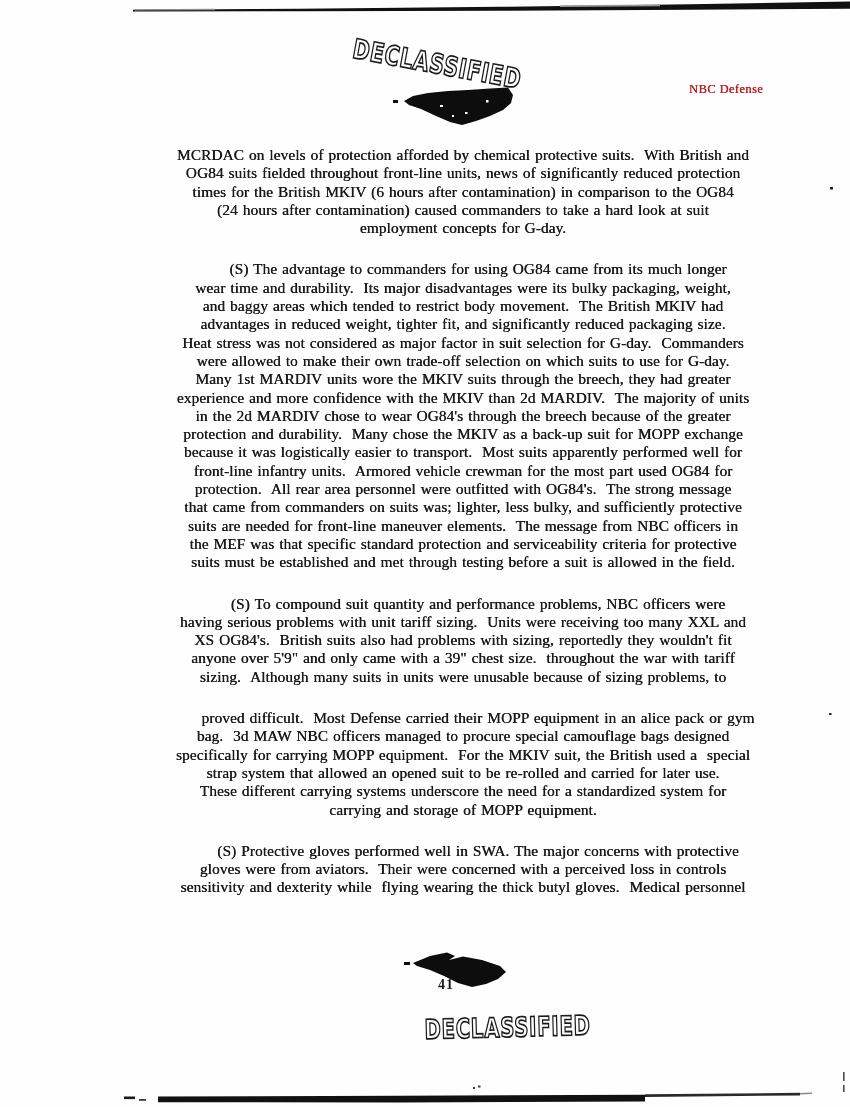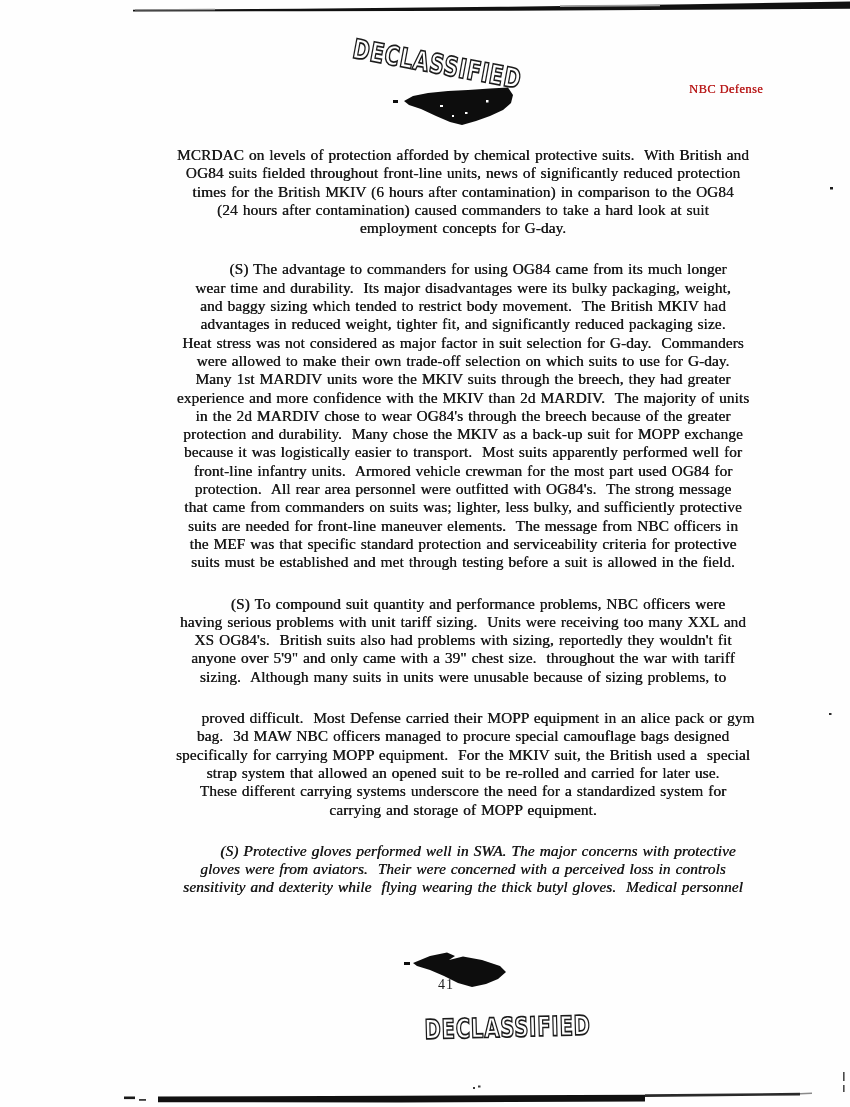--- a/index.html
+++ b/index.html
@@ -22,21 +22,21 @@
     position: absolute;
     left: 133px;
     top: 146px;
     width: 660px;
     color: #1a1a1a;
     font-size: 15.3px;
     line-height: 18.3px;
     z-index: 2;
   }
   .paragraph { margin: 0 0 23px 0; }
-  .paragraph:last-child { margin-bottom: 4px; font-style: italic; }
+  .paragraph:last-child { margin-bottom: 4px; }
   .line {
     white-space: pre;
     text-shadow: 0.35px 0 0 currentColor;
     letter-spacing: 0.1px;
     word-spacing: 1px;
     text-align: center;
   }
   .paragraph.indented .line:first-child { padding-left: 30px; }
   .header-label {
     position: absolute;
@@ -46,21 +46,21 @@
     color: #b91c1c;
     letter-spacing: 0.4px;
     z-index: 2;
     text-shadow: 0.3px 0 0 currentColor;
   }
   .page-number {
     position: absolute;
     left: 438px;
     top: 977px;
     font-size: 14px;
-    font-weight: normal;
+    font-weight: bold;
     color: #1c1c1c;
     letter-spacing: 1px;
     z-index: 2;
   }
   .stamp {
     position: absolute;
     font-family: "DejaVu Sans", sans-serif;
     font-weight: 800;
     white-space: nowrap;
     color: #1d1d1d;
@@ -133,21 +133,21 @@
       <div class="paragraph">
         <div class="line">MCRDAC on levels of protection afforded by chemical protective suits.  With British and</div>
         <div class="line">OG84 suits fielded throughout front-line units, news of significantly reduced protection</div>
         <div class="line">times for the British MKIV (6 hours after contamination) in comparison to the OG84</div>
         <div class="line">(24 hours after contamination) caused commanders to take a hard look at suit</div>
         <div class="line">employment concepts for G-day.</div>
       </div>
       <div class="paragraph indented">
         <div class="line">(S) The advantage to commanders for using OG84 came from its much longer</div>
         <div class="line">wear time and durability.  Its major disadvantages were its bulky packaging, weight,</div>
-        <div class="line">and baggy sizing which tended to restrict body movement.  The British MKIV had</div>
+        <div class="line">and baggy areas which tended to restrict body movement.  The British MKIV had</div>
         <div class="line">advantages in reduced weight, tighter fit, and significantly reduced packaging size.</div>
         <div class="line">Heat stress was not considered as major factor in suit selection for G-day.  Commanders</div>
         <div class="line">were allowed to make their own trade-off selection on which suits to use for G-day.</div>
         <div class="line">Many 1st MARDIV units wore the MKIV suits through the breech, they had greater</div>
         <div class="line">experience and more confidence with the MKIV than 2d MARDIV.  The majority of units</div>
         <div class="line">in the 2d MARDIV chose to wear OG84's through the breech because of the greater</div>
         <div class="line">protection and durability.  Many chose the MKIV as a back-up suit for MOPP exchange</div>
         <div class="line">because it was logistically easier to transport.  Most suits apparently performed well for</div>
         <div class="line">front-line infantry units.  Armored vehicle crewman for the most part used OG84 for</div>
         <div class="line">protection.  All rear area personnel were outfitted with OG84's.  The strong message</div>

